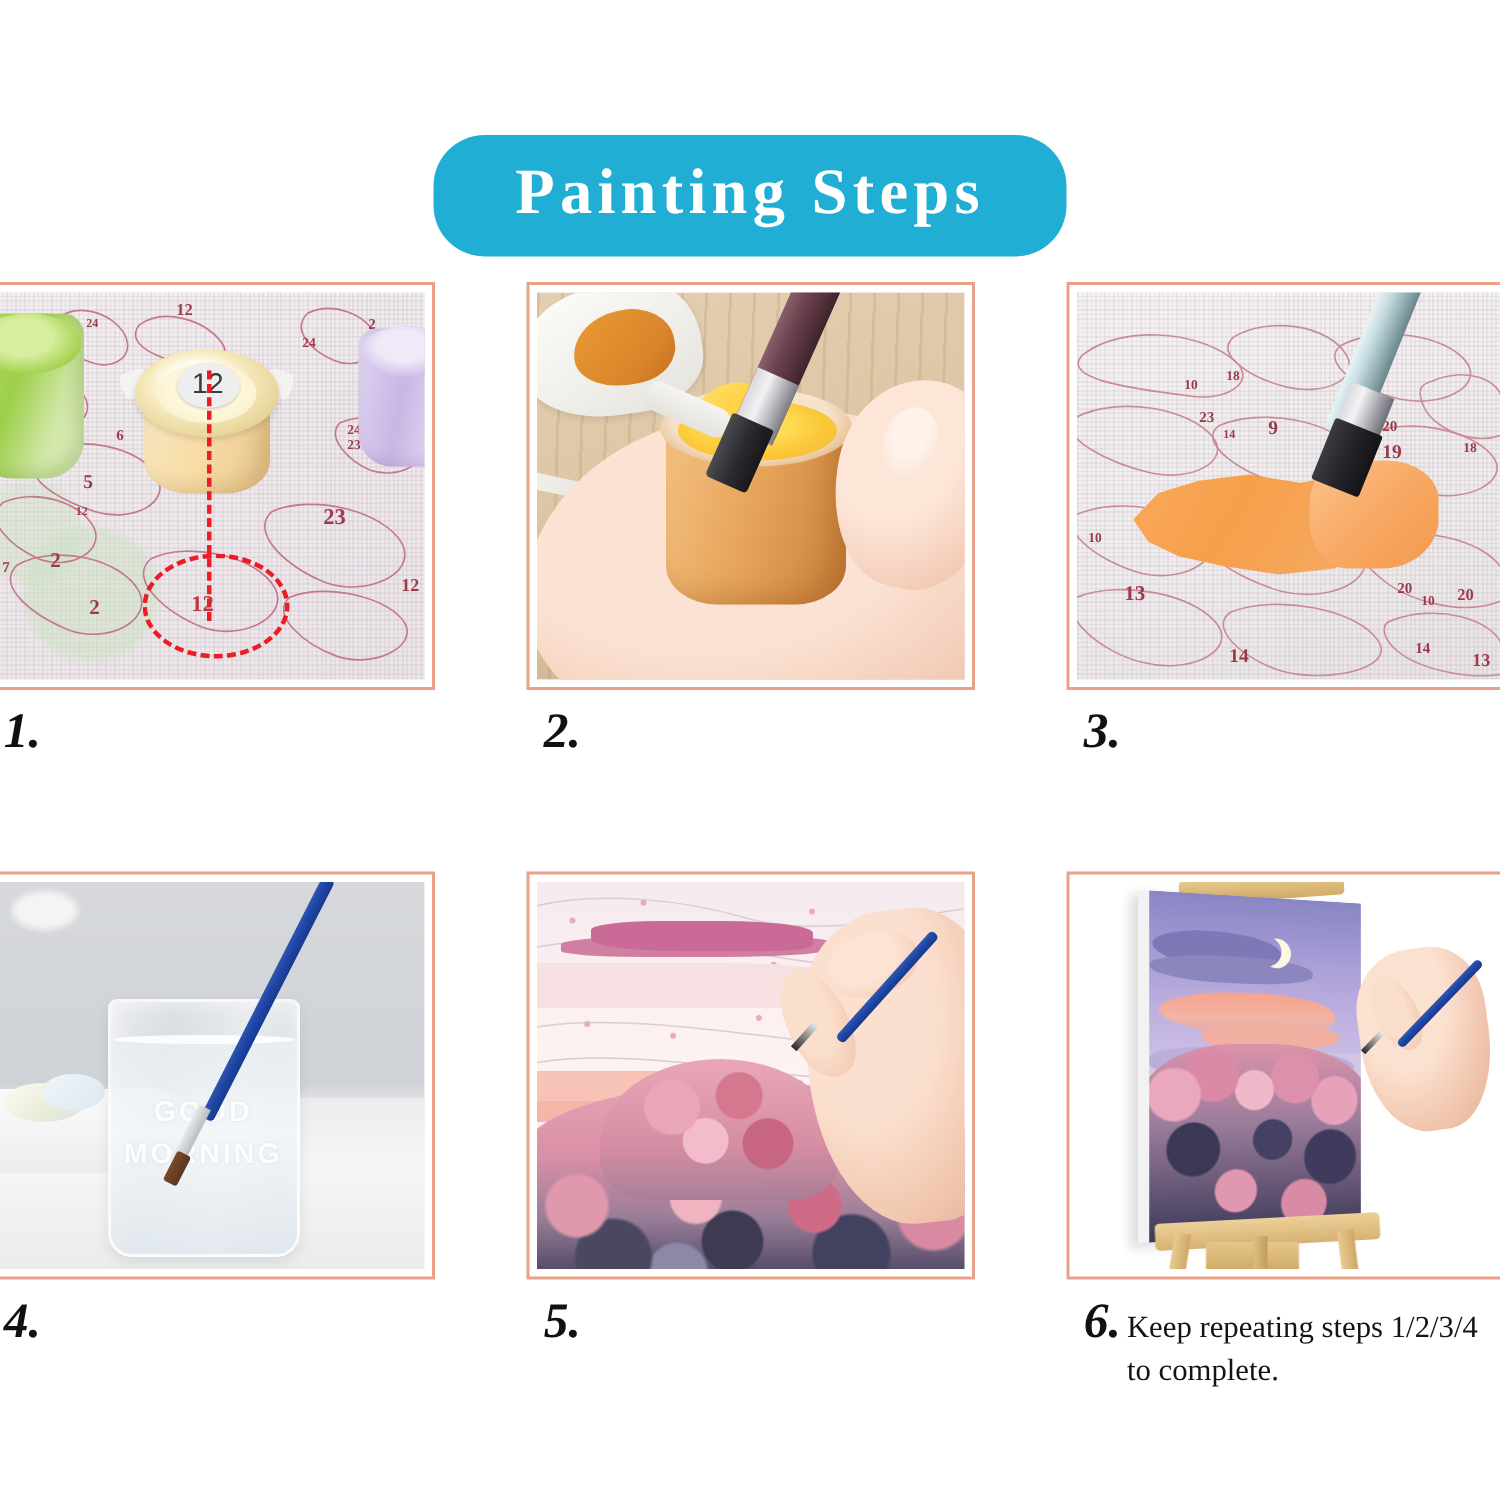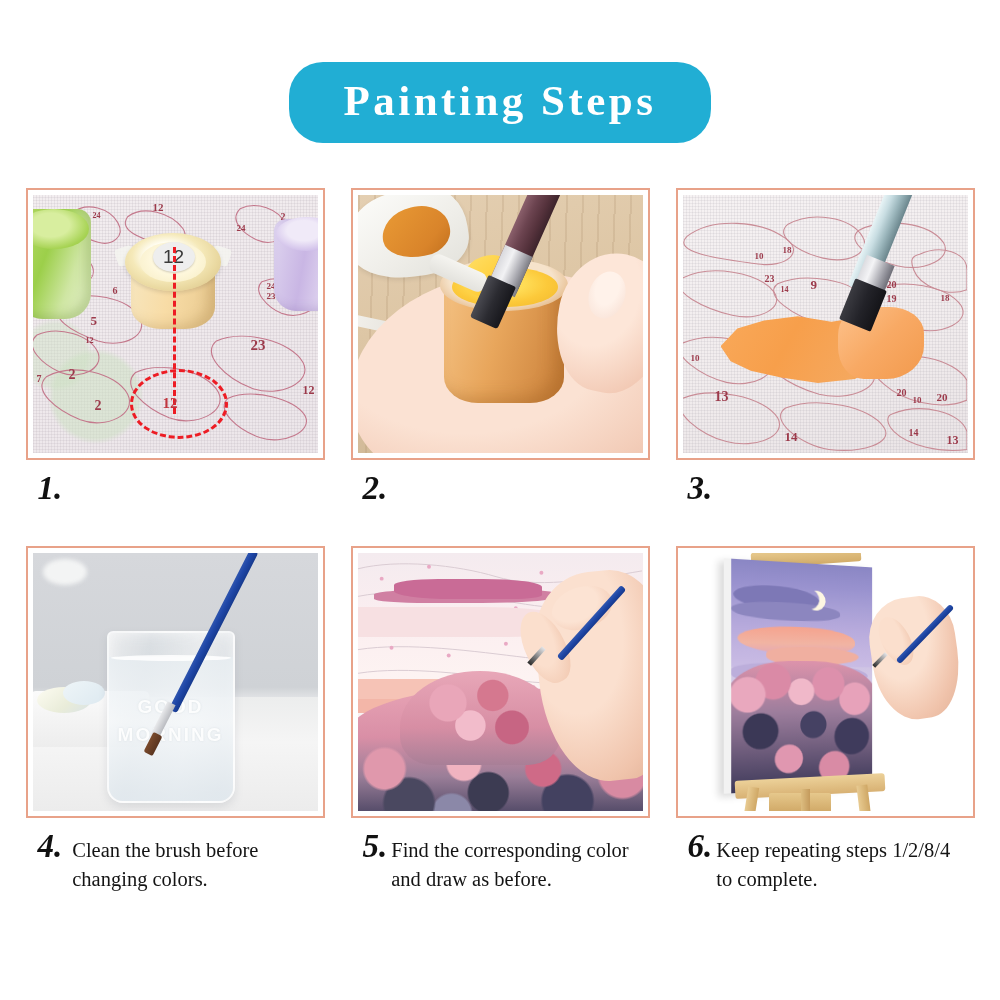--- a/index.html
+++ b/index.html
@@ -12,21 +12,21 @@
     width: 1000px;
     height: 1000px;
     overflow: hidden;
     font-family: "Liberation Serif", "DejaVu Serif", serif;
     position: relative;
   }
 
   
   .header-wrap {
     width: 1000px;
-    padding-top: 62px;
+    padding-top: 90px;
     display: flex;
     justify-content: center;
   }
   .title-pill {
     background: #21AED4;
     border-radius: 34px;
     padding: 16px 54px 20px 54px;
     min-width: 336px;
     text-align: center;
     box-sizing: border-box;
@@ -46,20 +46,21 @@
   .steps-grid {
     position: absolute;
     top: 188px;
     left: 0;
     width: 1000px;
     display: grid;
     grid-template-columns: repeat(3, 325px);
     justify-content: center;
     column-gap: 0px;
     row-gap: 0px;
+    gap: 35px;
   }
   .step-cell {
     width: 325px;
     box-sizing: border-box;
     padding: 0 13px;
   }
 
   .photo-frame {
     width: 299px;
     height: 272px;
@@ -808,21 +809,21 @@
             <path d="M104 216 C136 204, 190 214, 204 236 C214 252, 180 262, 148 258 C120 254, 86 228, 104 216 Z"></path>
             <path d="M212 222 C242 210, 282 220, 288 240 L288 258 C262 262, 228 254, 214 240 C206 232, 206 224, 212 222 Z"></path>
           </g>
         </svg>
         <div class="cnum" style="left:72px; top:56px; font-size:9px;">10</div>
         <div class="cnum" style="left:100px; top:50px; font-size:9px;">18</div>
         <div class="cnum" style="left:82px; top:78px; font-size:10px;">23</div>
         <div class="cnum" style="left:98px; top:90px; font-size:8px;">14</div>
         <div class="cnum" style="left:128px; top:82px; font-size:13px;">9</div>
         <div class="cnum" style="left:204px; top:84px; font-size:10px;">20</div>
-        <div class="cnum" style="left:204px; top:98px; font-size:10px;">19</div>
+        <div class="cnum" style="left:204px; top:98px; font-size:13px;">19</div>
         <div class="cnum" style="left:258px; top:98px; font-size:9px;">18</div>
         <div class="cnum" style="left:8px; top:158px; font-size:9px;">10</div>
         <div class="cnum" style="left:66px; top:160px; font-size:11px;">20</div>
         <div class="cnum" style="left:32px; top:194px; font-size:14px;">13</div>
         <div class="cnum" style="left:102px; top:234px; font-size:13px;">14</div>
         <div class="cnum" style="left:214px; top:192px; font-size:10px;">20</div>
         <div class="cnum" style="left:230px; top:200px; font-size:9px;">10</div>
         <div class="cnum" style="left:254px; top:196px; font-size:11px;">20</div>
         <div class="cnum" style="left:226px; top:232px; font-size:10px;">14</div>
         <div class="cnum" style="left:264px; top:238px; font-size:12px;">13</div>
@@ -856,21 +857,20 @@
             <span>MORNING</span>
           </div>
         </div>
         <div class="p4-brush-stick"></div>
         <div class="p4-brush-ferrule"></div>
         <div class="p4-brush-tip"></div>
       </div>
     </div>
     <div class="caption">
       <span class="step-num">4.</span>
-      <span class="step-text">Clean the brush before changing colors.</span>
     </div>
   </div>
 
   <div class="step-cell">
     <div class="photo-frame">
       <div class="photo">
         <div class="p5-bg"></div>
         <div class="p5-sky"></div>
         <svg class="outline-svg" viewBox="0 0 289 262" preserveAspectRatio="none">
           <g fill="none" stroke="#D9CBD2" stroke-width="1">
@@ -910,21 +910,20 @@
         <div class="p5-flowers-hump"></div>
         <div class="p5-hand"></div>
         <div class="p5-knuckle"></div>
         <div class="p5-thumb"></div>
         <div class="p5-pen"></div>
         <div class="p5-pen-tip"></div>
       </div>
     </div>
     <div class="caption">
       <span class="step-num">5.</span>
-      <span class="step-text">Find the corresponding color and draw as before.</span>
     </div>
   </div>
 
   <div class="step-cell">
     <div class="photo-frame">
       <div class="photo">
         <div class="p6-bg"></div>
         <div class="p6-easel-top"></div>
         <div class="p6-canvas">
           <div class="p6-sky"></div>
@@ -944,17 +943,17 @@
         <div class="p6-leg-c"></div>
         <div class="p6-leg-r"></div>
         <div class="p6-hand"></div>
         <div class="p6-thumb"></div>
         <div class="p6-pen"></div>
         <div class="p6-pen-tip"></div>
       </div>
     </div>
     <div class="caption">
       <span class="step-num">6.</span>
-      <span class="step-text">Keep repeating steps 1/2/8/4 to complete.</span>
+      <span class="step-text">Keep repeating steps 1/2/3/4 to complete.</span>
     </div>
   </div>
 
 </div>
 
 </body></html>

